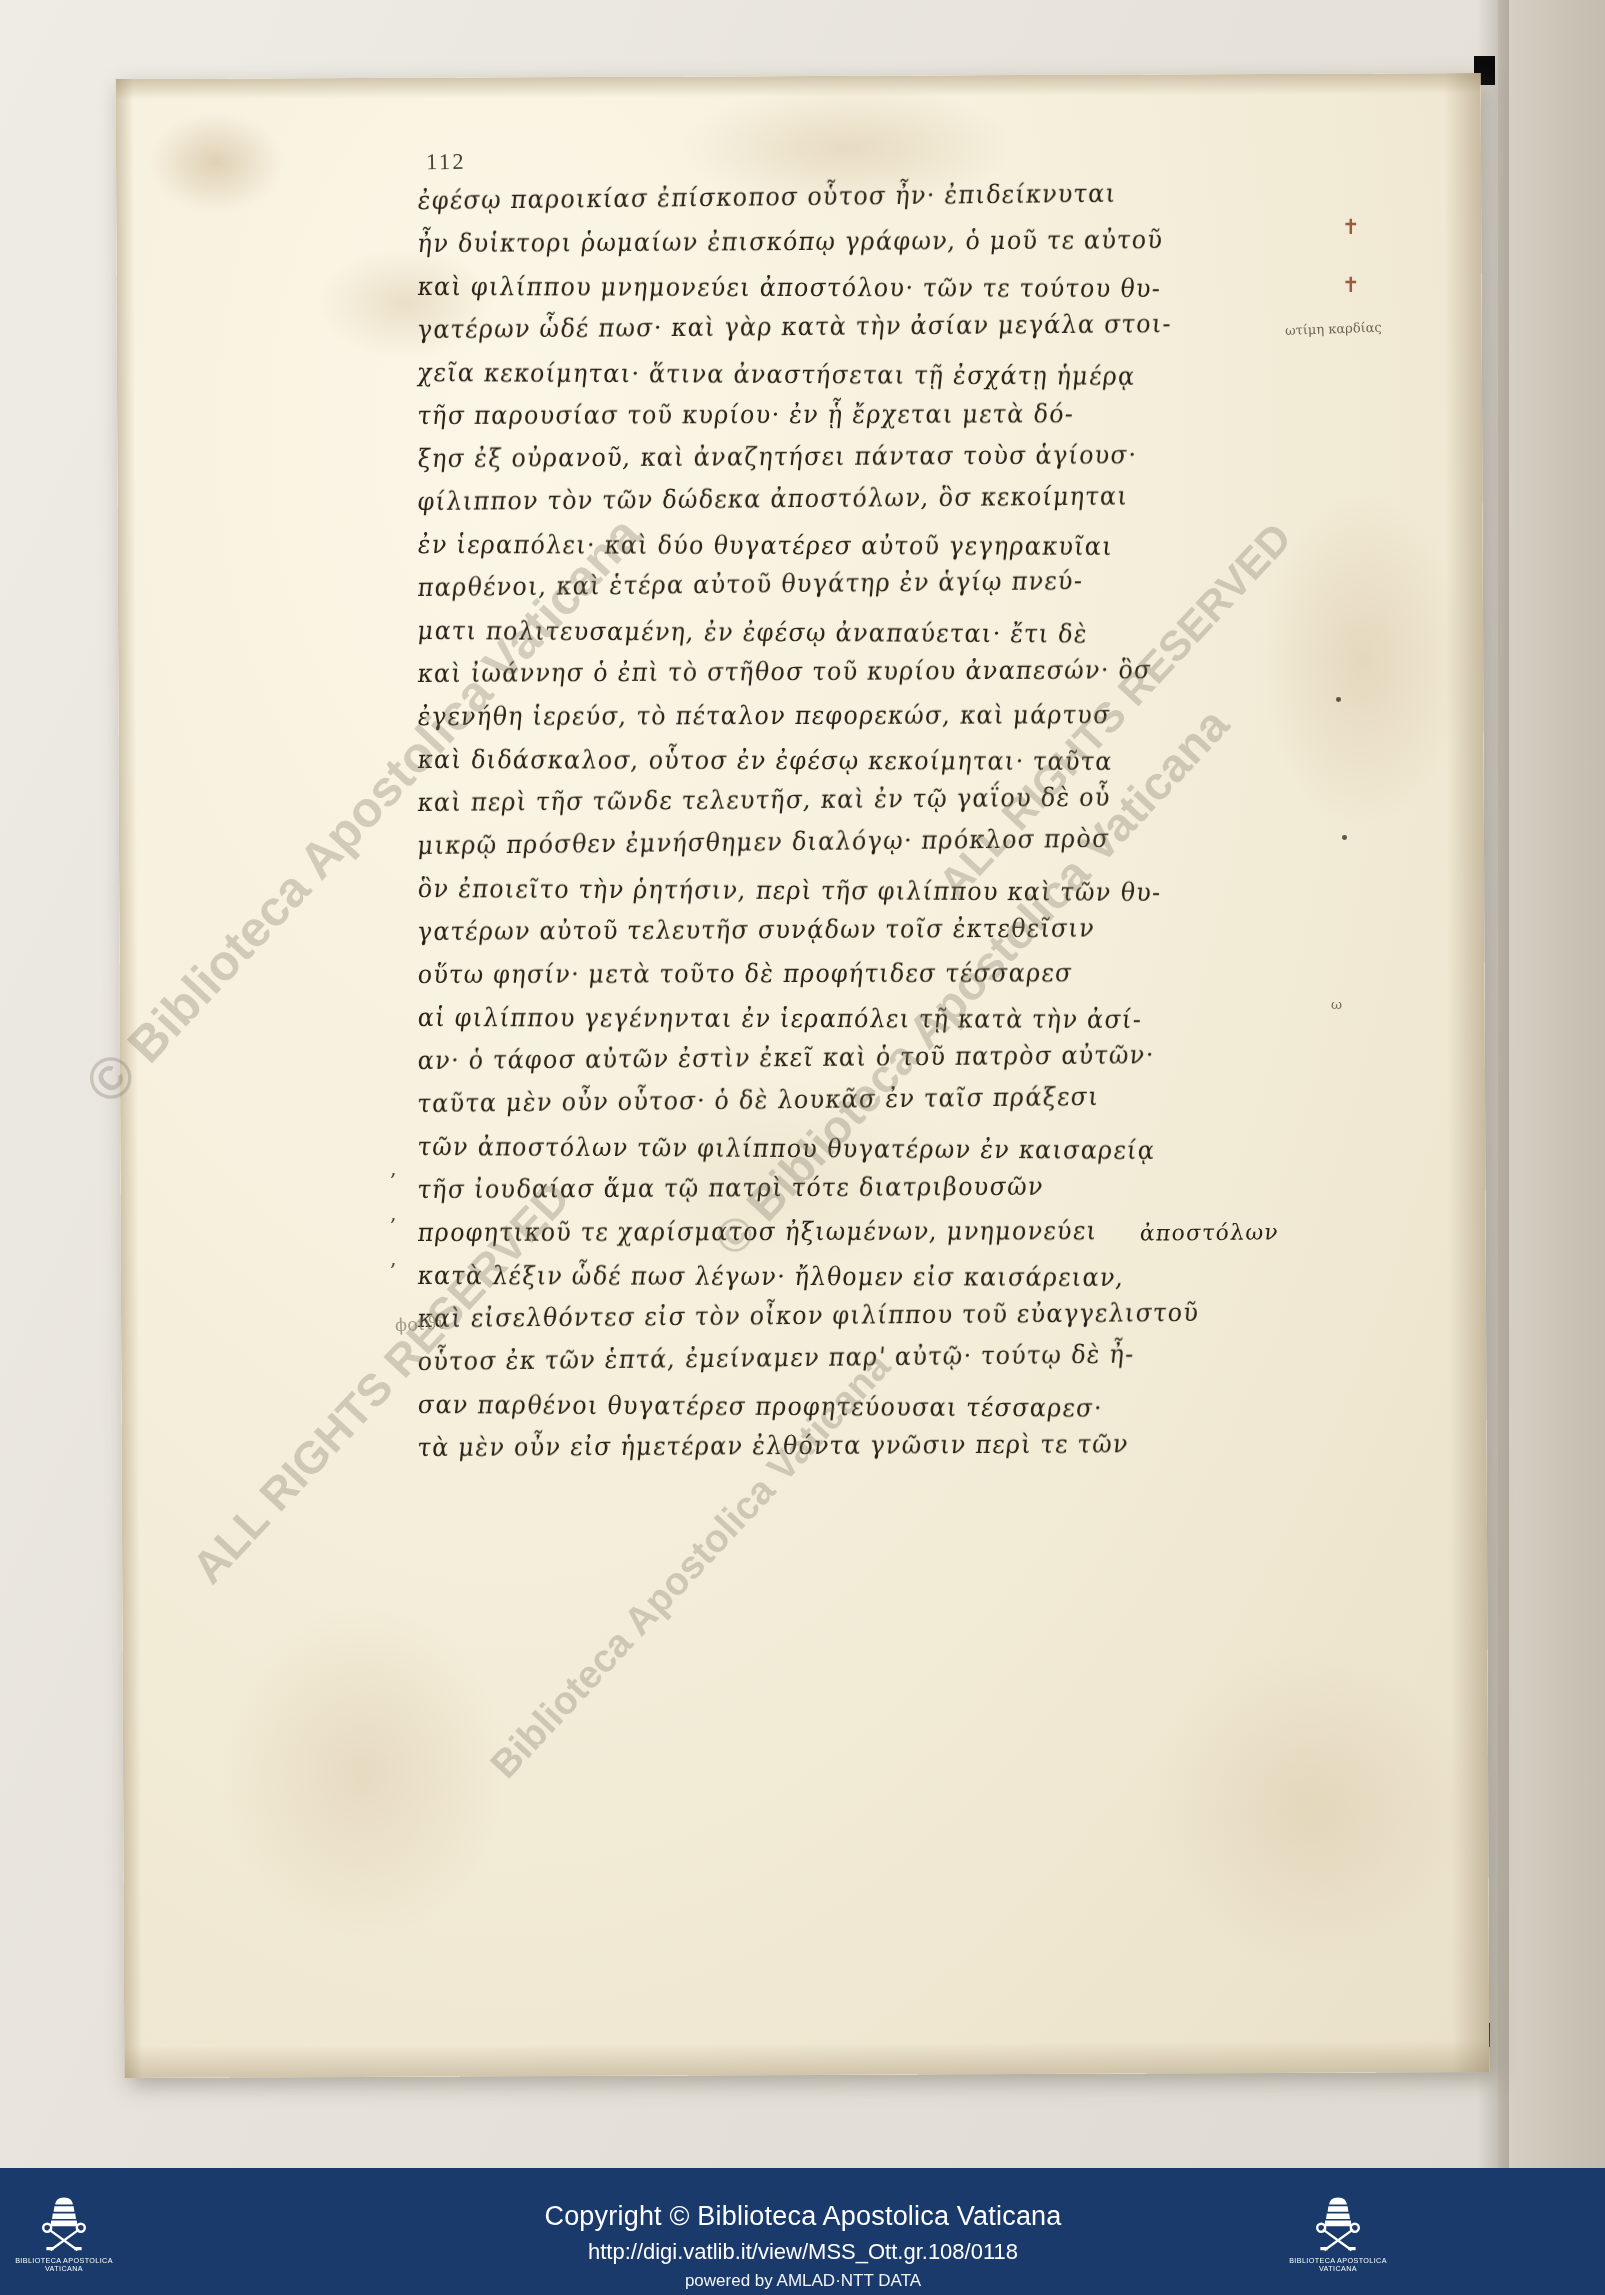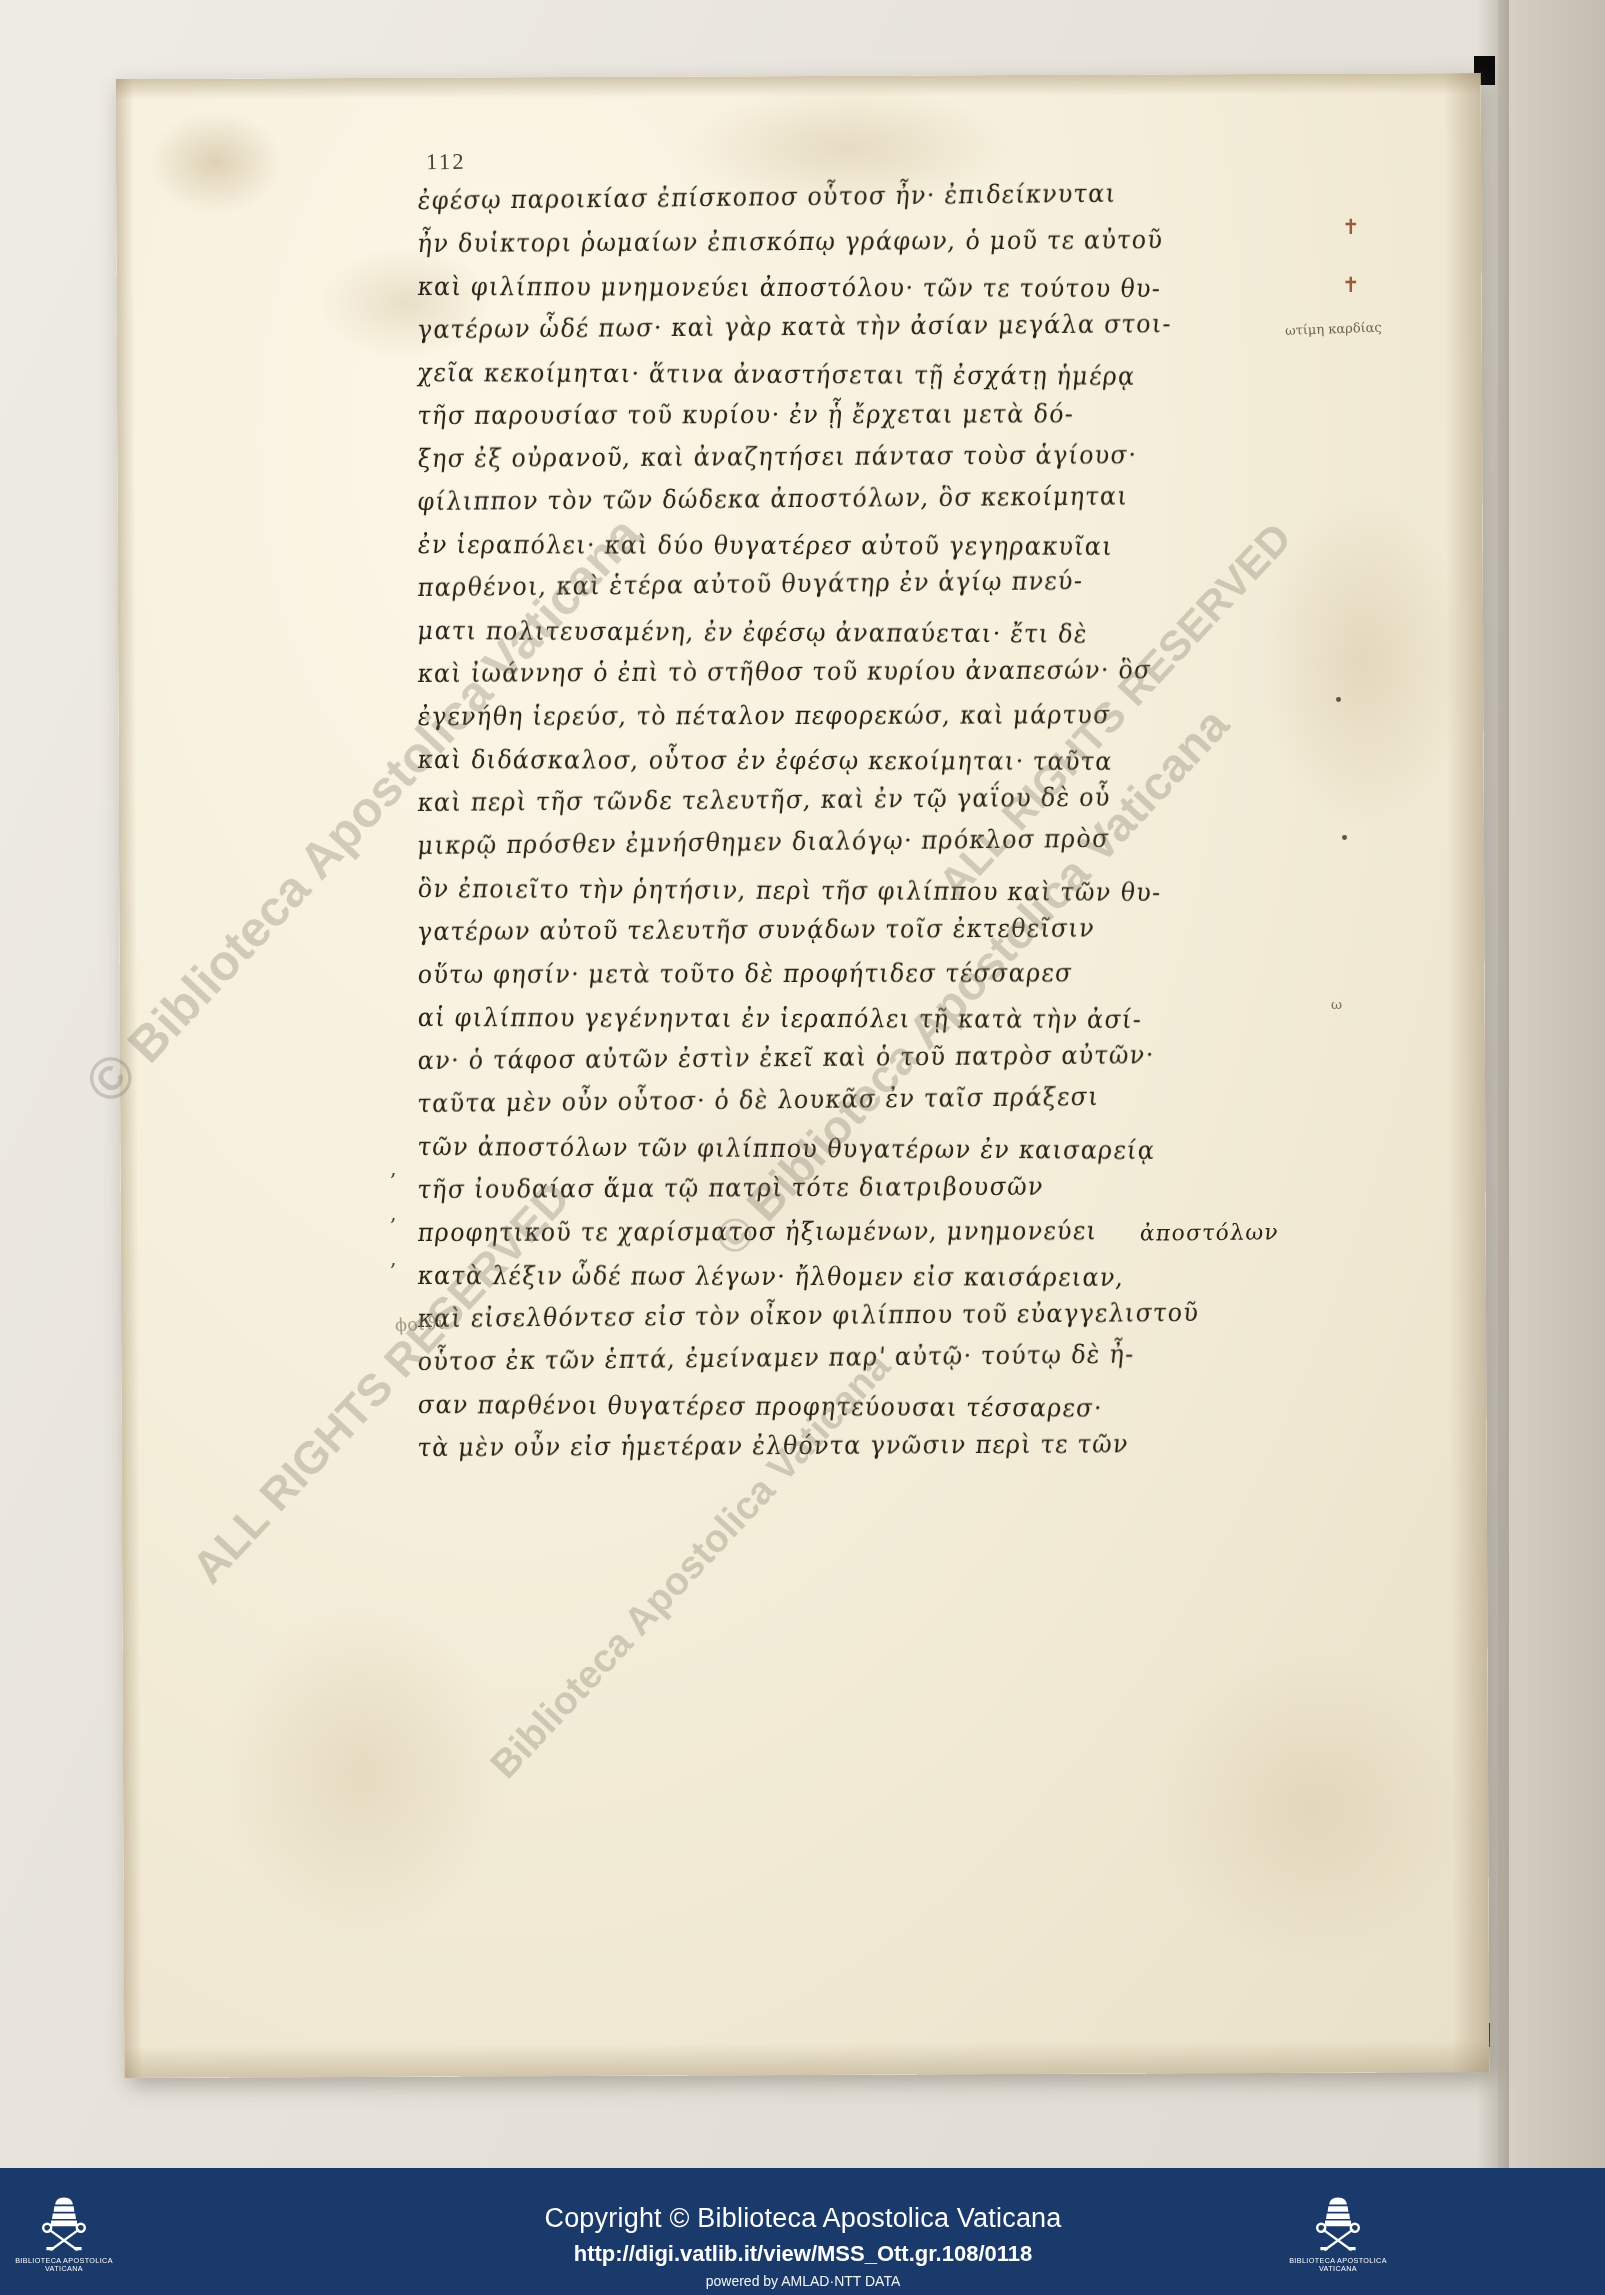--- a/index.html
+++ b/index.html
@@ -265,24 +265,23 @@
   }
   .footer-line1 {
     font-size: 27px;
     letter-spacing: 0.2px;
     margin-bottom: 6.4px;
     margin-top: 28px;
   }
   .footer-line2 {
     font-size: 22px;
     margin-bottom: 6.4px;
-    font-weight: bold;
   }
   .footer-line3 {
-    font-size: 14px;
+    font-size: 17px;
     opacity: .95;
   }
   .crest {
     position: absolute;
     top: 2168px;
     width: 128px;
     height: 128px;
     display: flex;
     align-items: center;
     justify-content: center;

